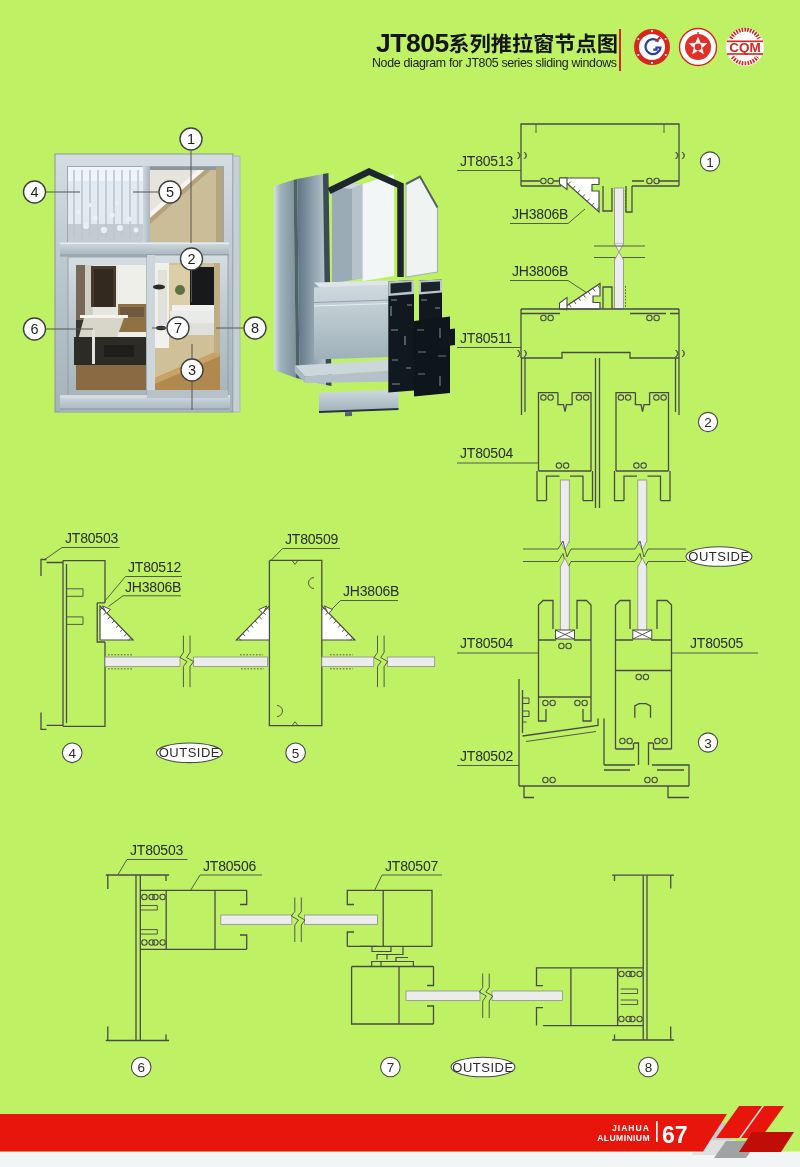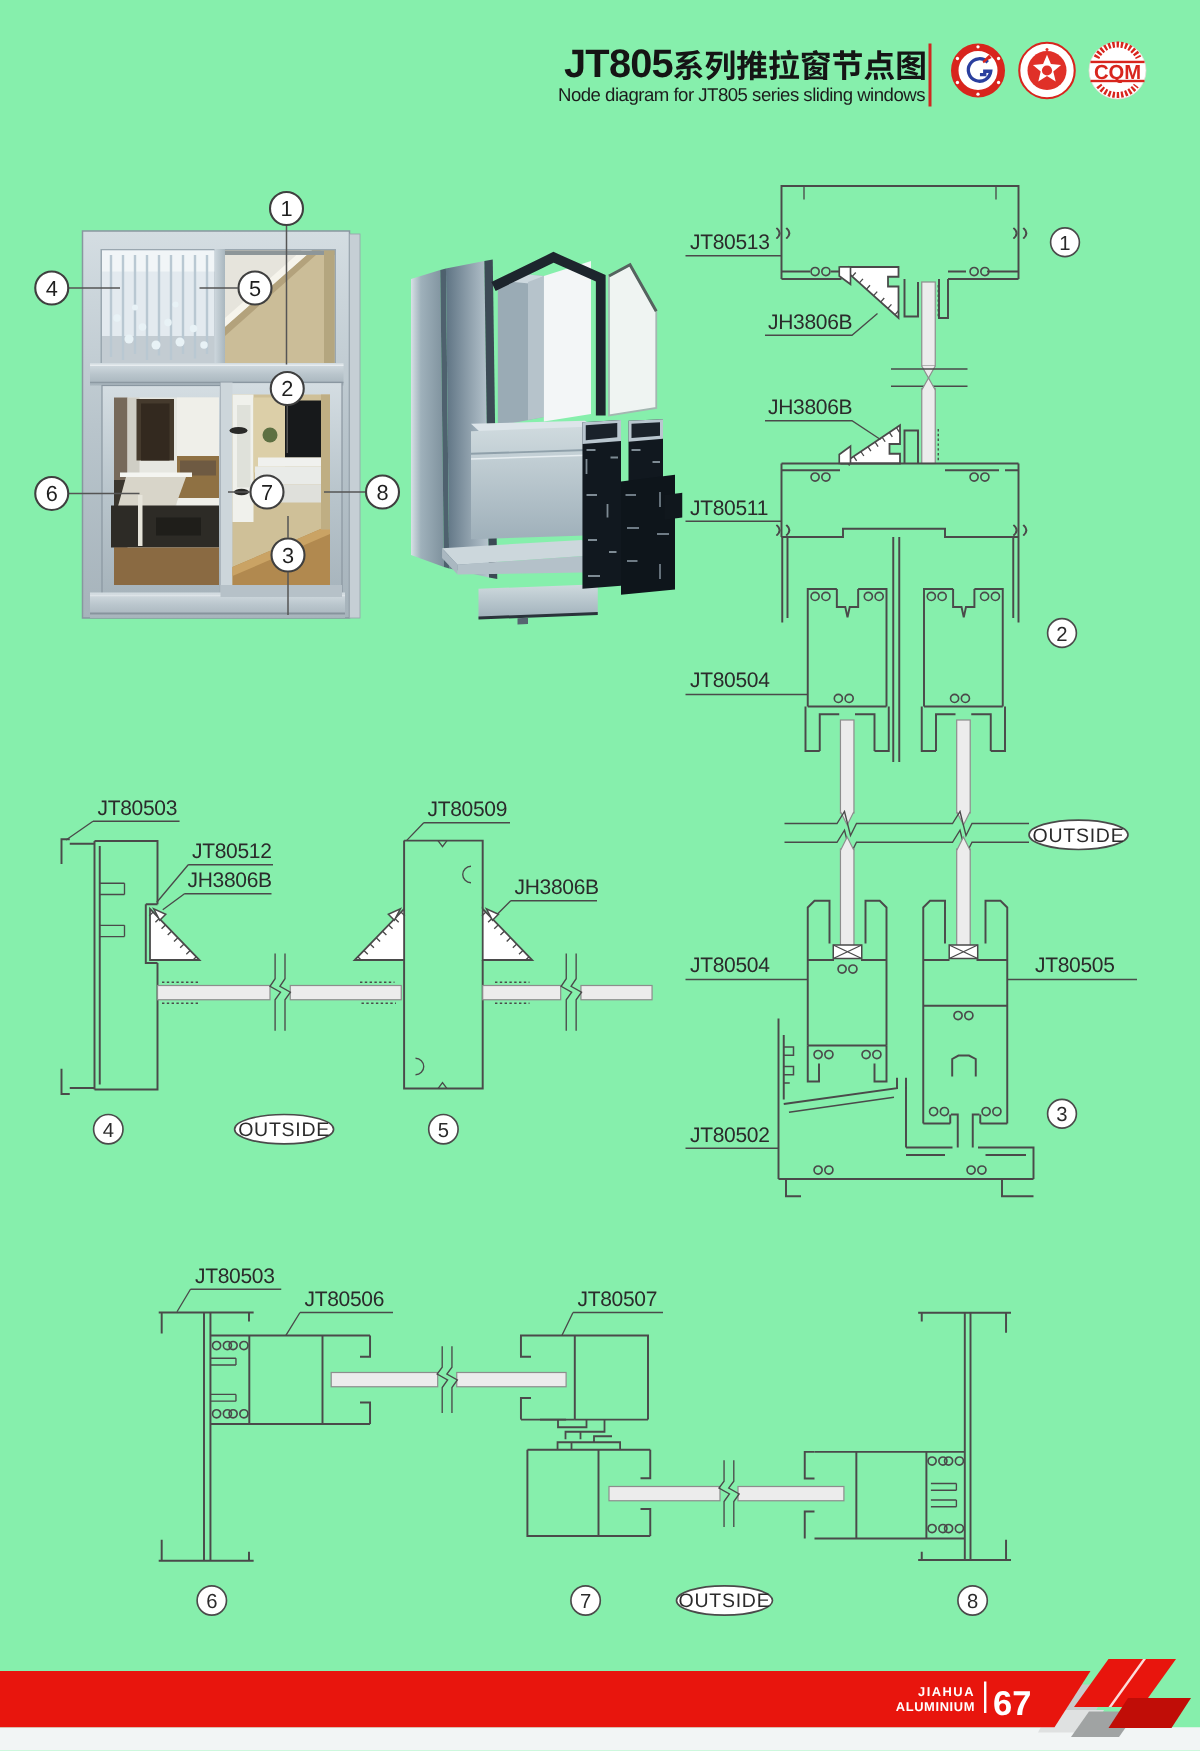--- a/index.html
+++ b/index.html
@@ -1,16 +1,16 @@
 <!DOCTYPE html>
 <html><head>
 <meta charset="utf-8">
 <style>
 html,body{margin:0;padding:0;background:#ffffff;}
-.page{position:relative;width:800px;height:1167px;background:#86efac;overflow:hidden;font-family:"Liberation Sans",sans-serif;}
+.page{position:relative;width:800px;height:1167px;background:#bef264;overflow:hidden;font-family:"Liberation Sans",sans-serif;}
 .abs{position:absolute;}
 .hdrline{position:absolute;left:619px;top:29px;width:2px;height:42px;background:#cf2921;}
 svg text{font-family:"Liberation Sans",sans-serif;}
 </style>
 </head>
 <body>
 <div class="page">
 
 <svg class="abs" style="left:370px;top:28px" width="250" height="30" viewBox="0 0 250 30">
 <text x="6" y="23.5" font-size="26.5" font-weight="bold" fill="#151515" letter-spacing="-0.5">JT805</text>

